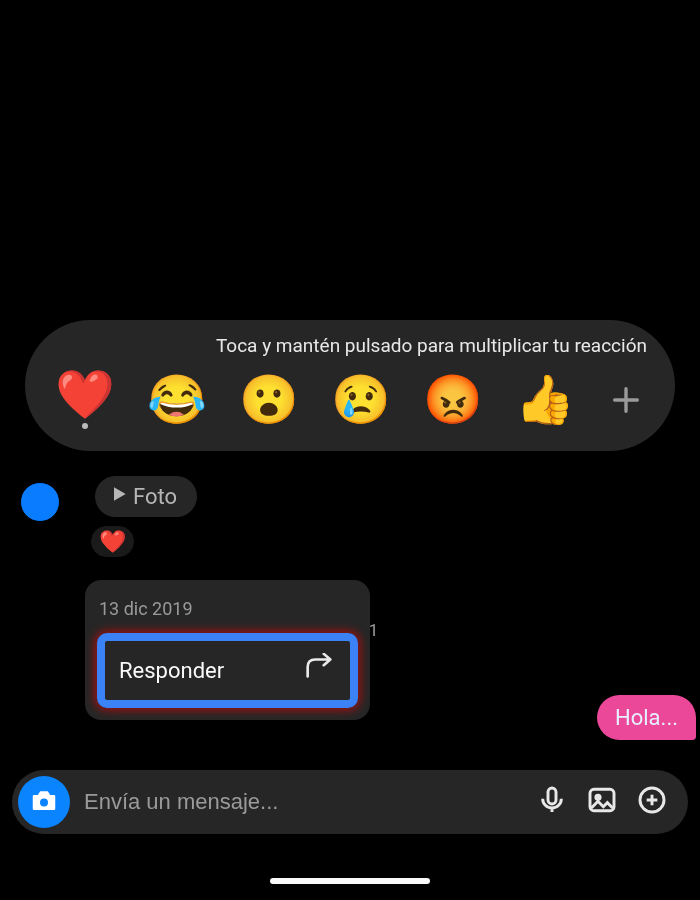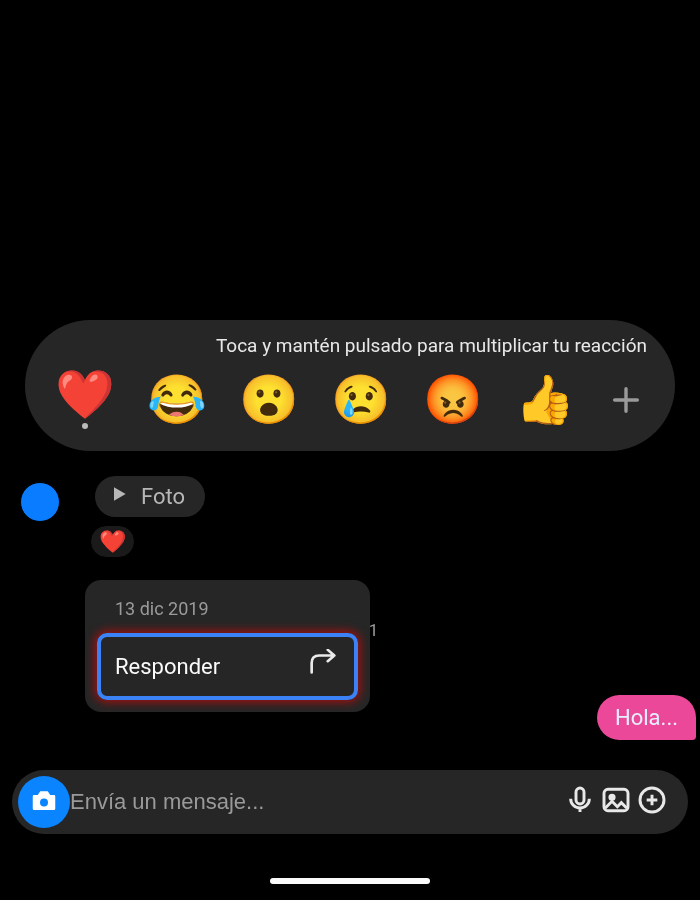--- a/index.html
+++ b/index.html
@@ -45,21 +45,21 @@
     background: #0a7cff;
     border: 1px solid #000;
     border-radius: 50%;
   }
   .foto-pill {
     position: absolute;
     left: 95px; top: 476px;
     background: #262626;
     border-radius: 28px;
     padding: 8px 20px 8px 14px;
-    display: flex; align-items: center; gap: 12px;
+    display: flex; align-items: center; gap: 4px;
     font-size: 22px; color: #b6b6b6;
   }
   .foto-pill svg { width: 20px; height: 20px; fill: #b6b6b6; }
   .small-heart {
     position: absolute;
     left: 90px; top: 525px;
     background: #1a1a1a;
     border-radius: 18px;
     padding: 3px 8px;
     font-size: 22px;
@@ -71,25 +71,25 @@
     position: absolute;
     left: 85px; top: 580px;
     width: 285px;
     background: #262626;
     border-radius: 16px;
     padding: 18px 0 0 0;
   }
   .context-date {
     color: #9a9a9a;
     font-size: 18px;
-    padding: 0 22px 14px 30px;
+    padding: 0 22px 14px 14px;
   }
   .responder-row {
     margin: 0 12px 12px 12px;
-    border: 4px solid #3b82f6;
+    border: 8px solid #3b82f6;
     border-radius: 10px;
     box-shadow: 0 0 10px 2px rgba(255,0,0,0.6);
     padding: 12px 14px;
     display: flex; align-items: center; justify-content: space-between;
     color: #fafafa;
     font-size: 22px;
     cursor: pointer;
   }
   .responder-row svg { width: 34px; height: 30px; stroke: #eaeaea; fill: none; stroke-width: 2.8; }
 
@@ -113,20 +113,21 @@
 
   
   .composer {
     position: absolute;
     left: 12px; right: 12px; top: 770px;
     height: 64px;
     background: #262626;
     border-radius: 40px;
     display: flex; align-items: center;
     padding: 0 18px 0 6px;
+    gap: 14px;
   }
   .composer .camera {
     width: 52px; height: 52px;
     background: #0a84ff;
     border-radius: 50%;
     display: flex; align-items: center; justify-content: center;
   }
   .composer .camera svg { width: 30px; height: 30px; fill: #fff; }
   .composer .placeholder-input {
     flex: 1;

